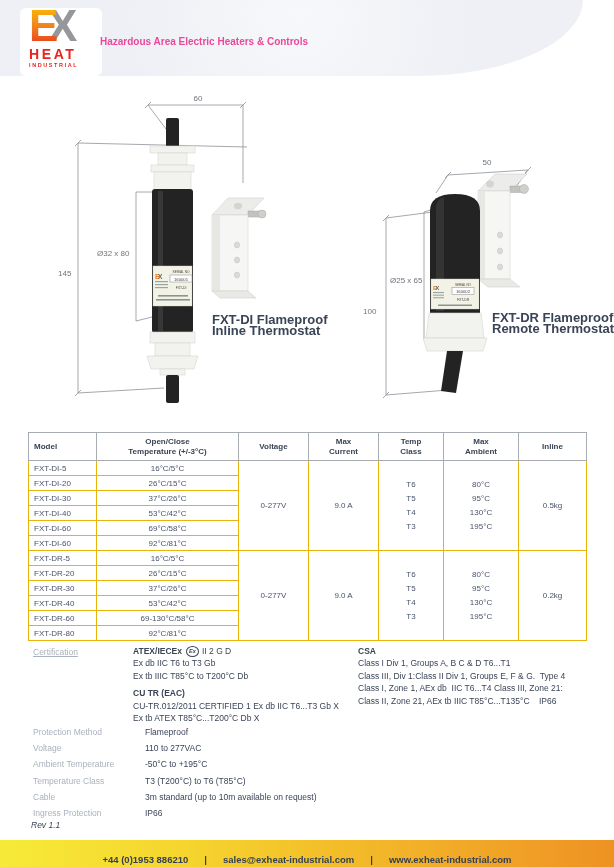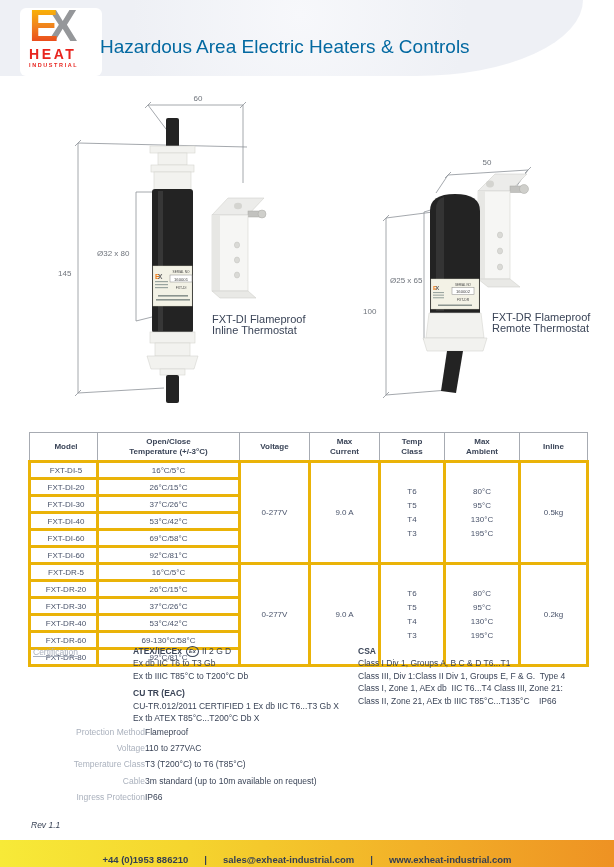--- a/index.html
+++ b/index.html
@@ -13,56 +13,56 @@
   .logo{position:absolute;left:20px;top:8px;width:82px;height:68px;background:#fff;
         border-radius:6px;}
   .logo-x{position:absolute;left:28px;top:-4px;font-size:44px;font-weight:bold;color:#95979a;line-height:44px;}
   .logo-e{position:absolute;left:9px;top:-4px;font-size:44px;font-weight:bold;line-height:44px;color:#ef7d1a;}
   @supports ((background-clip:text) or (-webkit-background-clip:text)){
     .logo-e{background:linear-gradient(180deg,#fcc200 0%,#f0831e 50%,#e8341c 100%);
             -webkit-background-clip:text;background-clip:text;color:transparent;}
   }
   .logo-heat{position:absolute;left:9px;top:38px;font-size:14px;font-weight:bold;color:#e8251f;letter-spacing:2.6px;}
   .logo-ind{position:absolute;left:9px;top:54px;font-size:5.5px;font-weight:bold;color:#e8251f;letter-spacing:1.6px;}
-  .page-title{position:absolute;left:100px;top:36px;font-size:19px;font-weight:normal;color:#0369a1;}
+  .page-title{position:absolute;left:100px;top:36px;font-size:10px;font-weight:bold;color:#ec4899;}
 
   
   .figures-svg{position:absolute;left:0;top:85px;}
   .dim{stroke:#8d9298;stroke-width:0.8;fill:none;}
   .dimtxt{font-size:8px;fill:#6f747c;font-family:"Liberation Sans",sans-serif;}
   .metal{fill:#f2f2ef;stroke:#d5d5d0;stroke-width:0.6;}
   .dark{fill:#232323;}
   .labelbg{fill:#f3f2e6;stroke:#d8d6c4;stroke-width:0.4;}
   .microtxt{font-family:"Liberation Sans",sans-serif;fill:#444;}
-  .cap{position:absolute;font-size:11px;font-weight:normal;color:#3a4457;line-height:11px;white-space:nowrap;}
+  .cap{position:absolute;font-size:13px;font-weight:bold;color:#3a4457;line-height:11px;white-space:nowrap;}
 
   
   .spec-table{position:absolute;left:28px;top:432px;width:558px;border-collapse:collapse;
       table-layout:fixed;font-size:8px;color:#49536a;}
   .spec-table th{font-weight:bold;color:#3a4457;height:27px;border:1px solid #a7abb2;
       text-align:center;line-height:10px;padding:0;}
-  .spec-table td{border:3px solid #eab308;height:14px;padding:0;text-align:center;line-height:13px;}
-  .spec-table th.c-model,.spec-table td.c-model{text-align:center;padding-left:5px;margin-left:24px;}
+  .spec-table td{border:1px solid #eab308;height:14px;padding:0;text-align:center;line-height:13px;}
+  .spec-table th.c-model,.spec-table td.c-model{text-align:left;padding-left:5px;margin-left:24px;}
   .spec-table .lines div{line-height:14px;}
 
   
   .spec-label{color:#aab1bd;font-size:8.5px;}
   .spec-value{color:#3a4457;font-size:8.5px;}
   .lbl-cert{position:absolute;left:33px;top:647px;text-decoration:underline;}
   .cert-content{position:absolute;left:133px;top:645px;width:225px;}
   .cert-line{height:12.4px;line-height:12.4px;font-size:8.5px;color:#3a4457;white-space:pre;}
   .cert-title{font-weight:bold;}
   .cert-gap{height:5px;}
   .csa-block{position:absolute;left:358px;top:645px;width:252px;}
   .ex-mark{display:inline-block;width:11px;height:9px;border:1px solid #3a4457;border-radius:50%;
       font-size:5.5px;line-height:8px;text-align:center;font-style:italic;font-weight:bold;
       vertical-align:1px;margin:0 3px 0 4px;}
   .spec-rows{position:absolute;left:33px;top:727px;}
   .spec-row{display:flex;height:16.2px;align-items:flex-start;}
-  .spec-row .spec-label{width:112px;flex:none;text-align:right;}
+  .spec-row .spec-label{width:112px;flex:none;}
   .rev{position:absolute;left:20px;top:820px;font-size:8.5px;font-style:italic;color:#3a4457;margin-left:11px;}
 
   
   .footer{position:absolute;left:0;top:840px;width:614px;height:39px;
     background:linear-gradient(90deg,#f7ea38 0%,#f5d52e 30%,#f2b028 68%,#ee9223 100%);
     display:flex;align-items:center;justify-content:center;
     font-size:9.5px;font-weight:bold;color:#333f54;}
   .footer .sep{margin:0 16px;}
 </style>
 </head>
@@ -343,20 +343,24 @@
   <div class="spec-rows">
     <div class="spec-row">
       <span class="spec-label">Protection Method</span>
       <span class="spec-value">Flameproof</span>
     </div>
     <div class="spec-row">
       <span class="spec-label">Voltage</span>
       <span class="spec-value">110 to 277VAC</span>
     </div>
     <div class="spec-row">
+      <span class="spec-label">Ambient Temperature</span>
+      <span class="spec-value">-50°C to +195°C</span>
+    </div>
+    <div class="spec-row">
       <span class="spec-label">Temperature Class</span>
       <span class="spec-value">T3 (T200°C) to T6 (T85°C)</span>
     </div>
     <div class="spec-row">
       <span class="spec-label">Cable</span>
       <span class="spec-value">3m standard (up to 10m available on request)</span>
     </div>
     <div class="spec-row">
       <span class="spec-label">Ingress Protection</span>
       <span class="spec-value">IP66</span>

